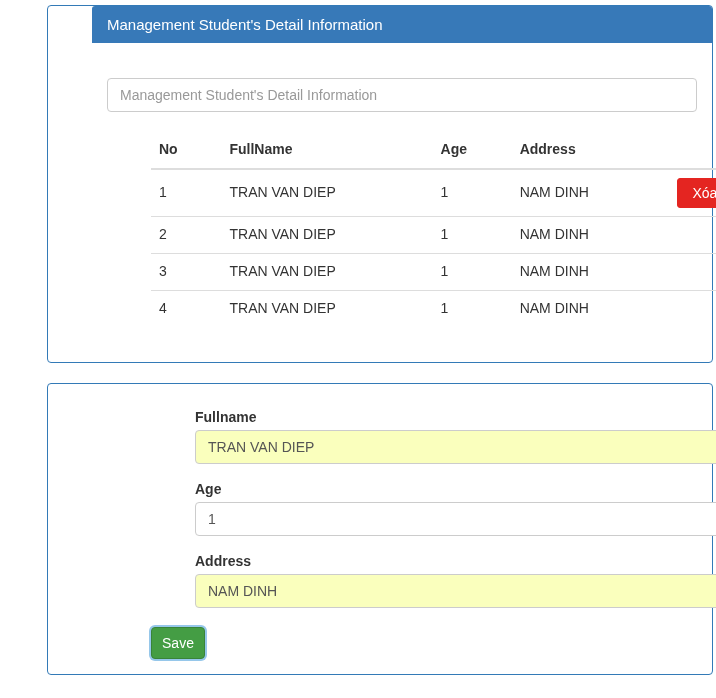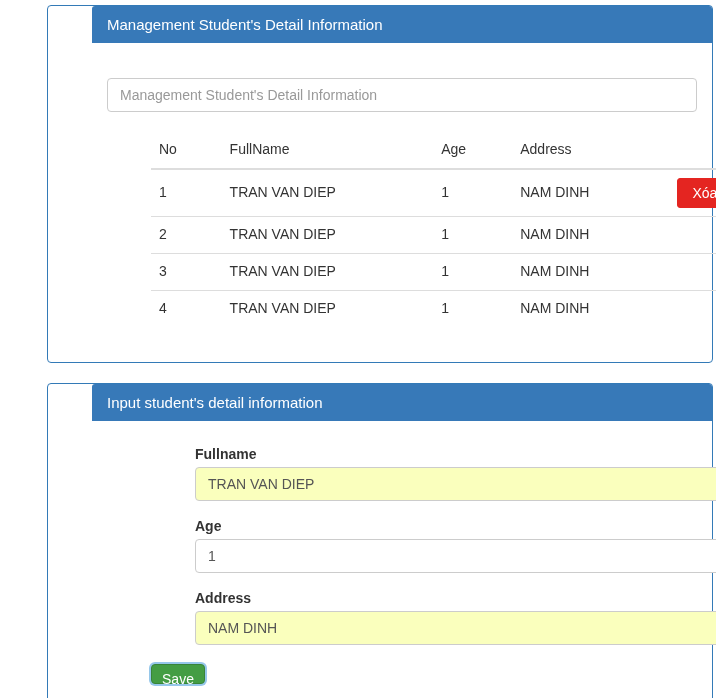--- a/index.html
+++ b/index.html
@@ -50,21 +50,21 @@
     margin-bottom: 20px;
   }
   table.students th, table.students td {
     text-align: left;
     padding: 8px;
     line-height: 1.42857;
     vertical-align: middle;
   }
   table.students thead th {
     border-bottom: 2px solid #ddd;
-    font-weight: normal;
+    font-weight: bold;
   }
   table.students tbody td { border-top: 1px solid #ddd; }
   td.action-cell { padding: 4px 0 4px 8px; text-align: right; }
 
   .btn-delete {
     background: #e42521;
     color: #fff;
     border: 1px solid #e42521;
     border-radius: 3px;
     font-family: "Liberation Sans", sans-serif;
@@ -76,21 +76,21 @@
   }
   .btn-save {
     background: #449d44;
     color: #fff;
     border: 1px solid #398439;
     border-radius: 4px;
     font-family: "Liberation Sans", sans-serif;
     font-size: 14px;
     padding: 6px 0;
     min-width: 54px;
-    height: 20px;
+    height: 32px;
     cursor: pointer;
     box-shadow: 0 0 0 2px #96c7ea;
     margin-top: 2px;
   }
   .form-group { margin-bottom: 17px; }
   .form-group label {
     display: block;
     font-weight: bold;
     margin-bottom: 5px;
     color: #333;
@@ -151,21 +151,20 @@
           <td>1</td>
           <td>NAM DINH</td>
           <td class="action-cell"></td>
         </tr>
       </tbody>
     </table>
   </div>
 </div>
 
 <div class="panel">
-  <div class="panel-heading">Input student's detail information</div>
   <div class="panel-body form-body">
     <div class="form-group">
       <label>Fullname</label>
       <input class="form-control highlight" type="text" value="TRAN VAN DIEP" style="">
     </div>
     <div class="form-group">
       <label>Age</label>
       <input class="form-control" type="text" value="1" style="">
     </div>
     <div class="form-group">

